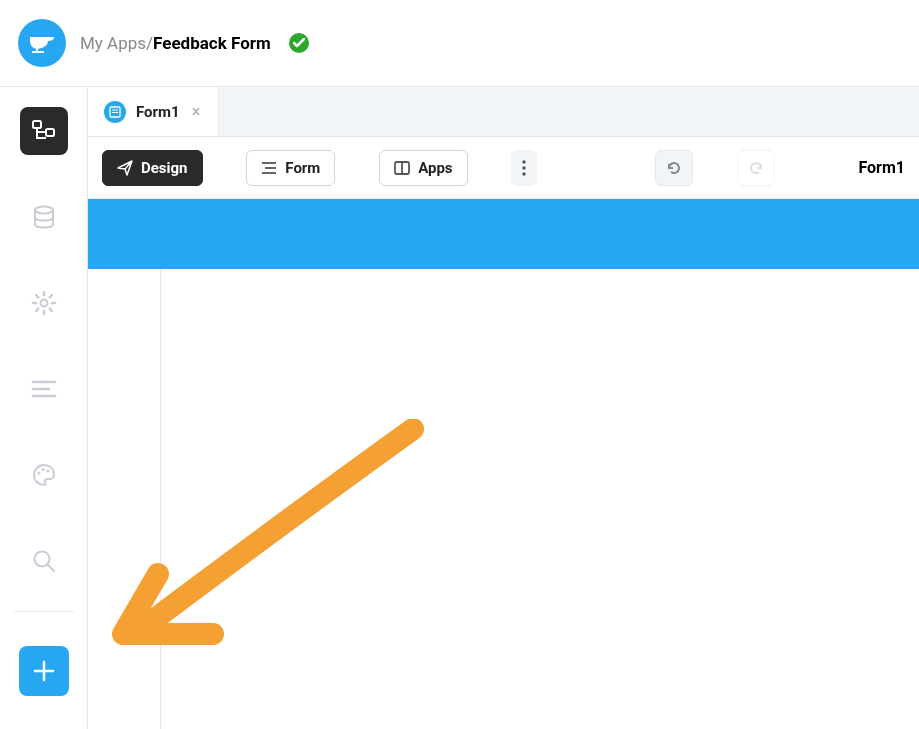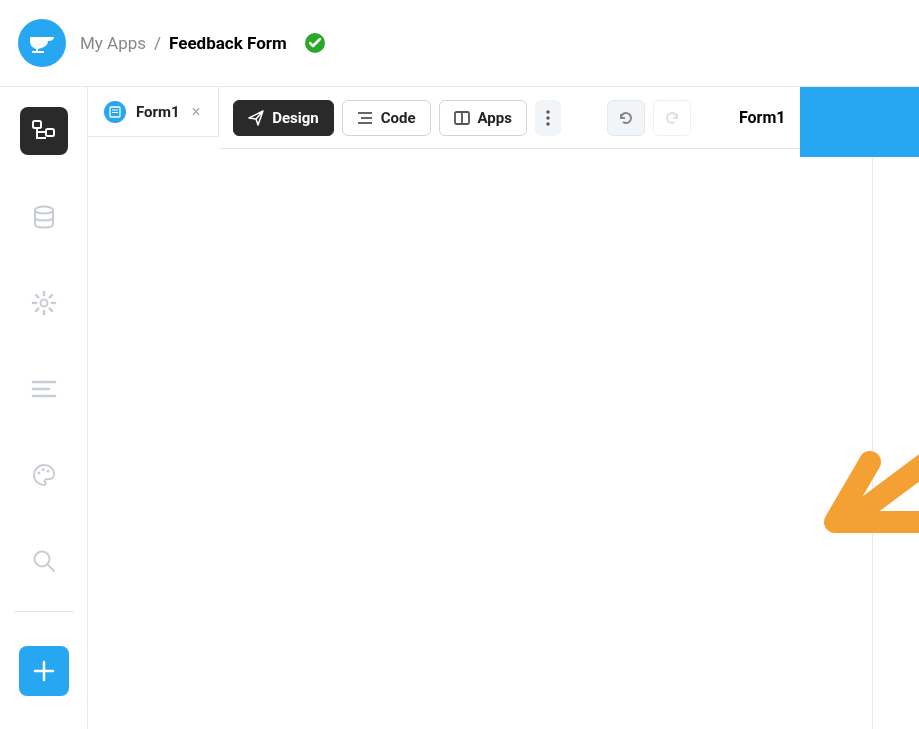--- a/index.html
+++ b/index.html
@@ -28,21 +28,21 @@
       height: 48px;
       background: #27a7f1;
       border-radius: 50%;
       display: flex;
       align-items: center;
       justify-content: center;
     }
     .breadcrumb {
       display: flex;
       align-items: center;
-      gap: 8px;
+      gap: 0;
       font-size: 17px;
     }
     .breadcrumb-parent {
       color: #888;
     }
     .breadcrumb-sep {
       color: #888;
     }
     .breadcrumb-current {
       color: #000000;
@@ -94,21 +94,21 @@
     }
     .sidebar-divider {
       width: 60px;
       height: 1px;
       background: #e8e8e8;
       margin: 6px 0;
     }
     .content {
       flex: 1;
       display: flex;
-      flex-direction: row;
+      flex-direction: column;
     }
     .tabs-bar {
       height: 50px;
       background: #f2f5f8;
       border-bottom: 1px solid #e4e8ec;
       display: flex;
       align-items: stretch;
     }
     .tab {
       background: #fff;
@@ -139,20 +139,21 @@
       cursor: pointer;
       padding: 0 2px;
     }
     .toolbar {
       height: 62px;
       display: flex;
       align-items: center;
       padding: 0 14px;
       gap: 8px;
       border-bottom: 1px solid #e8e8e8;
+      justify-content: space-between;
     }
     .btn {
       height: 36px;
       border-radius: 6px;
       display: flex;
       align-items: center;
       gap: 8px;
       padding: 0 14px;
       font-size: 15px;
       font-weight: 700;
@@ -310,21 +311,21 @@
           <path d="M1 8 L15 1 L10 15 L8 9 L1 8 Z M8 9 L15 1" stroke="#fff" stroke-width="1.5" fill="none" stroke-linejoin="round"></path>
         </svg>
         <span>Design</span>
       </div>
       <div class="btn">
         <svg width="16" height="14" viewBox="0 0 16 14">
           <line x1="1" y1="2" x2="15" y2="2" stroke="#555" stroke-width="1.8"></line>
           <line x1="4" y1="7" x2="15" y2="7" stroke="#555" stroke-width="1.8"></line>
           <line x1="1" y1="12" x2="15" y2="12" stroke="#555" stroke-width="1.8"></line>
         </svg>
-        <span>Code</span>
+        <span>Form</span>
       </div>
       <div class="btn">
         <svg width="16" height="14" viewBox="0 0 16 14">
           <rect x="1" y="1" width="14" height="12" rx="1.5" stroke="#555" stroke-width="1.8" fill="none"></rect>
           <line x1="8" y1="1" x2="8" y2="13" stroke="#555" stroke-width="1.8"></line>
         </svg>
         <span>Apps</span>
       </div>
       <div class="btn icon-only">
         <svg width="4" height="16" viewBox="0 0 4 16">

